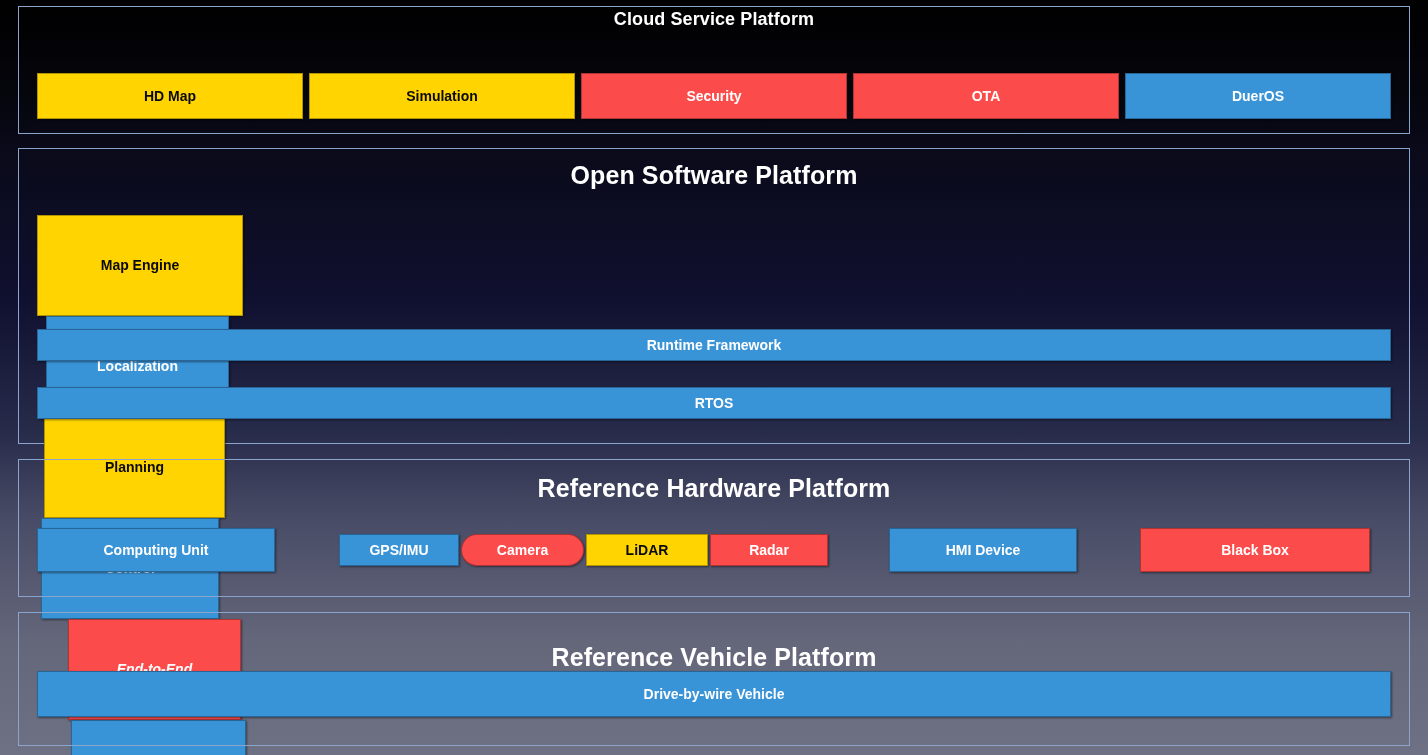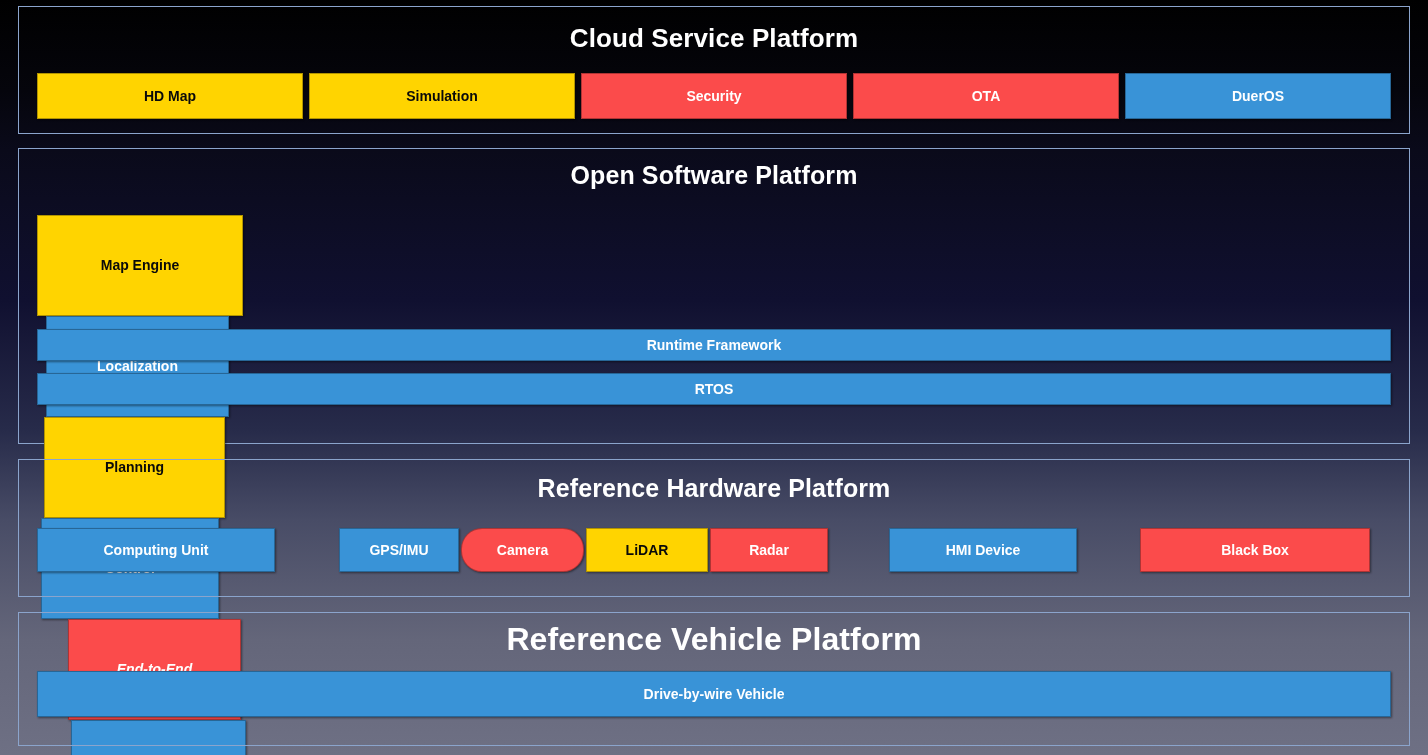--- a/index.html
+++ b/index.html
@@ -52,21 +52,21 @@
     line-height:1.15;
     border:1px solid rgba(0,0,0,0.30);
     box-shadow:1px 1px 2px rgba(0,0,0,0.45);
   }
   .c-yellow { background:#FFD400; color:#0a0a0a; }
   .c-blue   { background:#3993D7; color:#ffffff; }
   .c-red    { background:#FB4B4B; color:#ffffff; }
 
   
   #layer-cloud { top:6px; height:128px; }
-  #layer-cloud .layer-title { margin-top:18px; font-size:26px; }
+  #layer-cloud .layer-title { margin-top:3px; font-size:18px; }
   #cloud-row {
     position:absolute; left:18px; right:18px; top:66px;
     display:flex; gap:6px;
   }
   #cloud-row .box { height:46px; flex:1 1 0; }
 
   
   #layer-software { top:148px; height:296px; }
   #layer-software .layer-title { margin-top:14px; font-size:25px; }
 
@@ -74,37 +74,37 @@
     position:absolute; left:18px; right:18px; top:66px;
     display:flex; align-items:flex-start;flex-direction:column;
   }
   #software-row .box { height:101px; }
 
   #runtime-bar, #rtos-bar {
     position:absolute; left:18px; right:18px;
     height:32px;
   }
   #runtime-bar { top:180px; }
-  #rtos-bar    { top:224px; }
+  #rtos-bar    { top:238px; }
 
   
   #layer-hardware { top:459px; height:138px; }
   #layer-hardware .layer-title { margin-top:16px; font-size:25px; }
 
   #hardware-row {
     position:absolute; left:18px; right:18px; top:68px;
     display:flex; align-items:center;
   }
   #hardware-row .box { height:44px; }
   #sensor-group { display:flex; }
-  #sensor-group .box { height:44px; }
+  #sensor-group .box { height:32px; }
 
   
   #layer-vehicle { top:612px; height:134px; }
-  #layer-vehicle .layer-title { margin-top:10px; font-size:32px; }
+  #layer-vehicle .layer-title { margin-top:32px; font-size:25px; }
   #vehicle-bar {
     position:absolute; left:18px; right:18px; top:58px;
     height:46px;
   }
 </style>
 </head>
 <body>
 
 <section class="layer" id="layer-cloud">
   <div class="layer-title">Cloud Service Platform</div>

